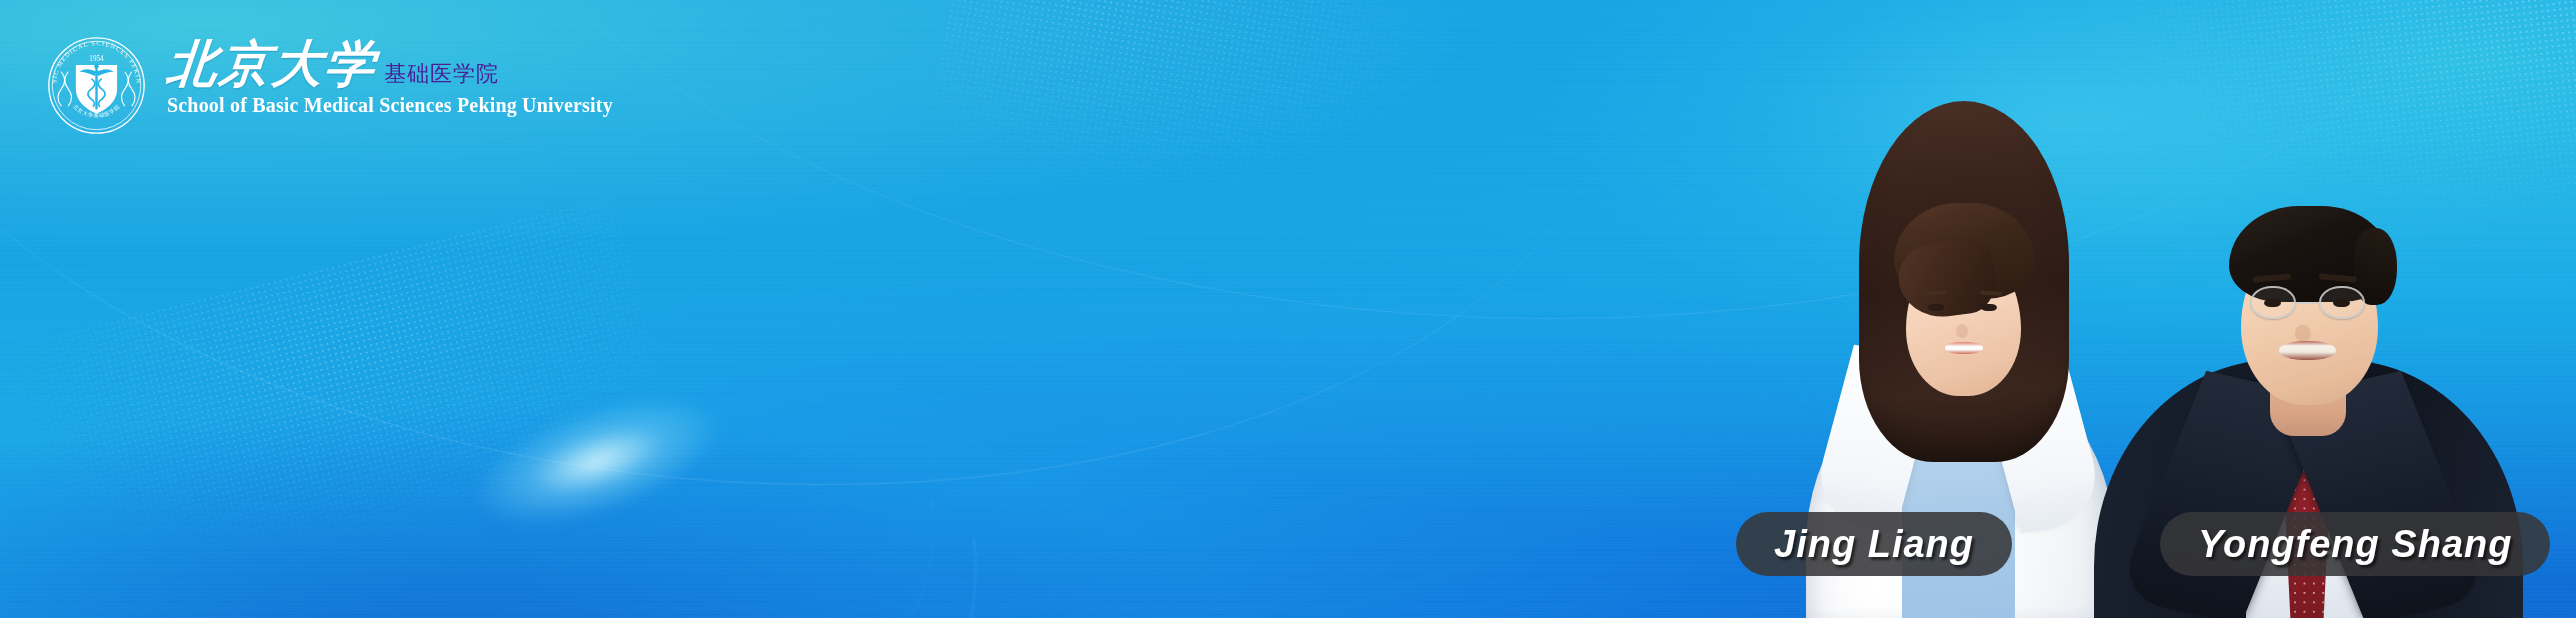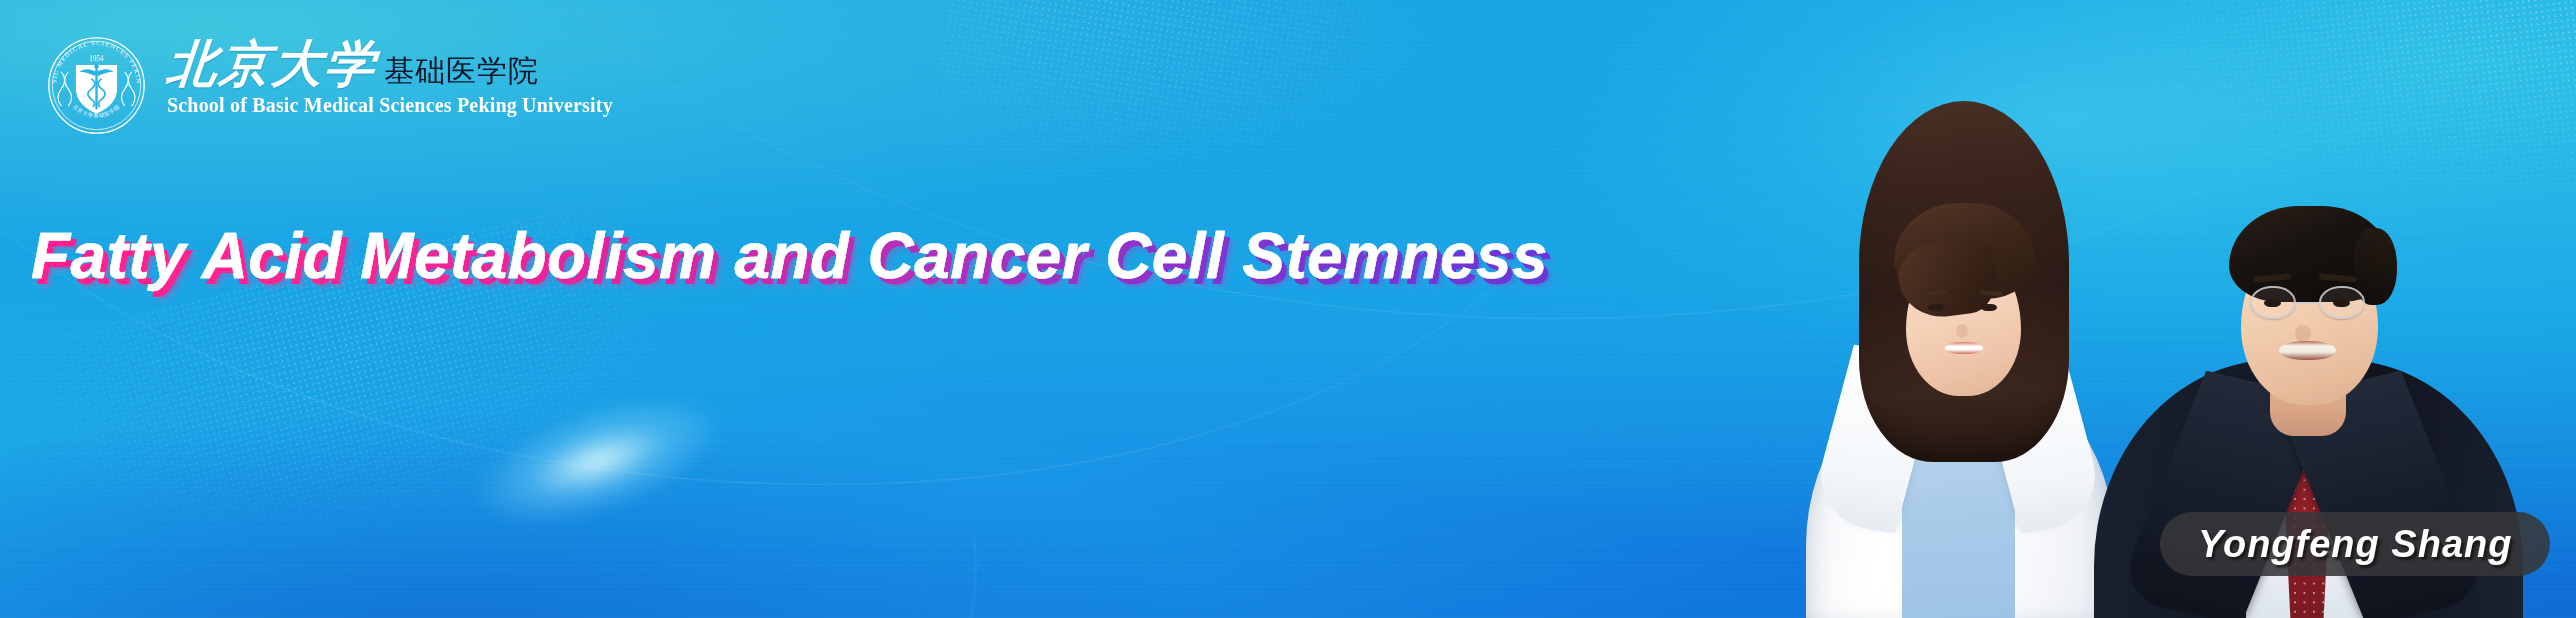--- a/index.html
+++ b/index.html
@@ -89,21 +89,21 @@
   .logo-cn{display:flex;align-items:baseline;gap:6.9px;white-space:nowrap;}
   .cn-big{
     font-family:"Liberation Serif", serif;
     font-size:50px;line-height:1;font-weight:700;color:#fff;
     font-style:italic;letter-spacing:2.6px;
     transform:skewX(-5deg);
     text-shadow:0 0.9px 1.7px rgba(0,60,110,.25);
   }
   .cn-small{
     font-family:"Liberation Serif", serif;
-    font-size:30px;line-height:1;font-weight:400;color:#0f172a;letter-spacing:0.9px;
+    font-size:22px;line-height:1;font-weight:400;color:#4c1d95;letter-spacing:0.9px;
   }
   .logo-en{
     font-family:"Liberation Serif", serif;
     font-size:21.5px;font-weight:700;color:#fff;letter-spacing:0.2px;
     transform:scaleX(.93);transform-origin:left center;white-space:nowrap;
     margin-top:2.6px;
   }
 
   
   .title{
@@ -367,25 +367,20 @@
     <div class="logo-text">
       <div class="logo-cn">
         <span class="cn-big">北京大学</span>
         <span class="cn-small">基础医学院</span>
       </div>
       <div class="logo-en">School of Basic Medical Sciences Peking University</div>
     </div>
   </div>
 
   <div class="title">
-    <div class="tline">
-      <span class="shadow2">Fatty Acid Metabolism and Cancer Cell Stemness</span>
-      <span class="shadow">Fatty Acid Metabolism and Cancer Cell Stemness</span>
-      <span class="fill">Fatty Acid Metabolism and Cancer Cell Stemness</span>
-    </div>
   </div>
 
   <div class="people">
 
     <div class="person w">
       <div class="hair-back"></div>
       <div class="body"></div>
       <div class="blouse"></div>
       <div class="collarL"></div>
       <div class="collarR"></div>
@@ -418,19 +413,22 @@
       <div class="bridge"></div>
       <div class="eyeL"></div>
       <div class="eyeR"></div>
       <div class="nose"></div>
       <div class="mouth"></div>
     </div>
 
   </div>
 
   <div class="badges">
+    <div class="badge badge-jing">
+      <span>Jing Liang</span>
+    </div>
     <div class="badge badge-yong">
       <span>Yongfeng Shang</span>
     </div>
   </div>
 
 </div>
 
 
 </body></html>

